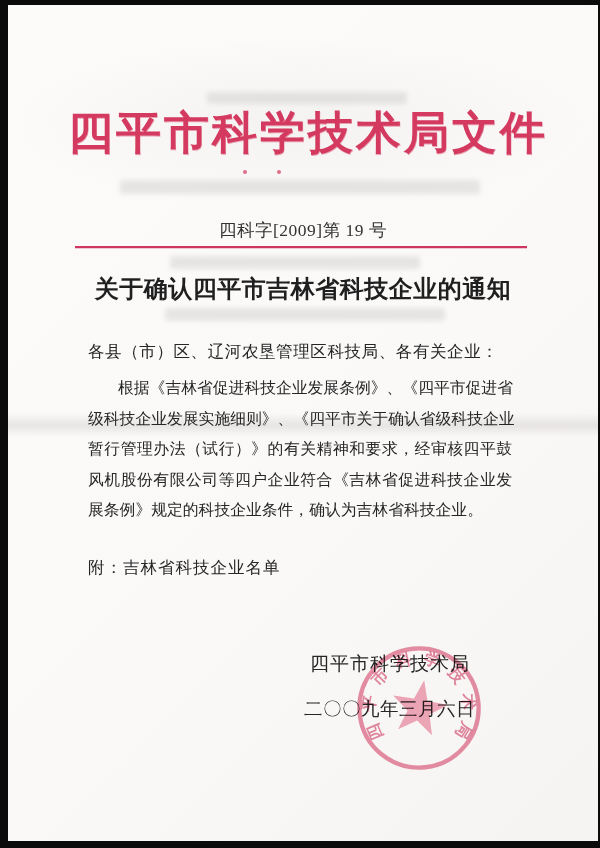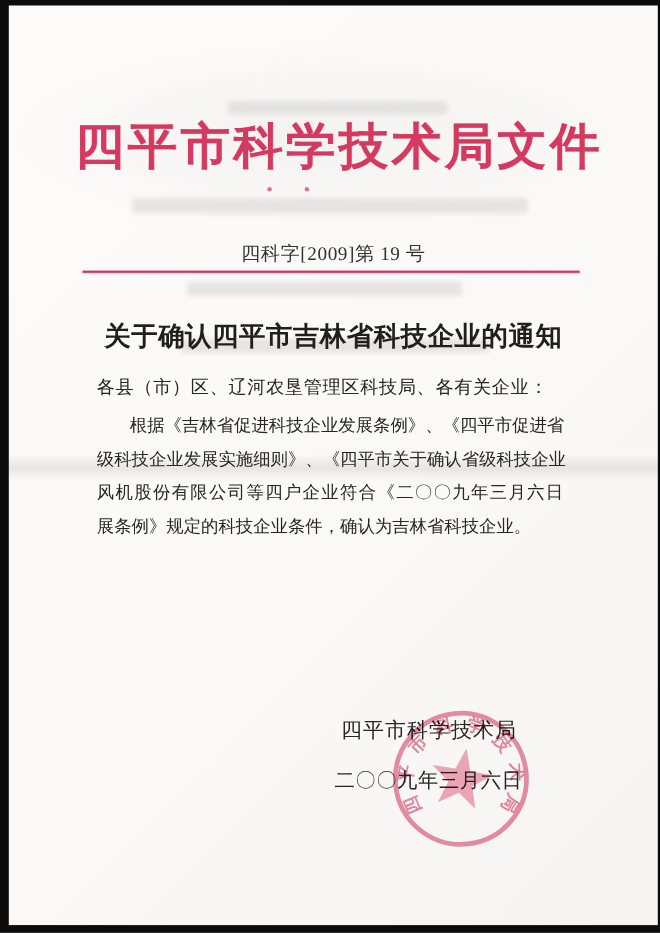--- a/index.html
+++ b/index.html
@@ -51,21 +51,20 @@
     background:#cf3560;
     box-shadow:0 1px 0 rgba(207,53,96,0.25);
   }
   .doc-title {
     position:absolute; left:0; top:268px; width:100%;
     text-align:center;
     font-size:24px; font-weight:600;
     letter-spacing:0.5px;
     color:#1f1f1f;
     white-space:nowrap;
-    margin-top:17px;
   }
   .salutation {
     position:absolute; left:80px; top:336px; width:432px;
     font-size:16.5px; color:#262626;
     letter-spacing:0.6px;
     white-space:nowrap;
     font-family:Liberation Mono, monospace;
   }
   .body-block {
     position:absolute; left:80px; top:368px; width:424px;
@@ -116,24 +115,26 @@
 
   <div class="red-rule"></div>
 
   <div class="doc-title txt">关于确认四平市吉林省科技企业的通知</div>
 
   <div class="salutation txt">各县（市）区、辽河农垦管理区科技局、各有关企业：</div>
 
   <div class="body-block">
     <span class="body-line first">根据《吉林省促进科技企业发展条例》、《四平市促进省</span>
     <span class="body-line">级科技企业发展实施细则》、《四平市关于确认省级科技企业</span>
-    <span class="body-line">风机股份有限公司等四户企业符合《二〇〇九年三月六日</span>
+    <span class="body-line">暂行管理办法（试行）》的有关精神和要求，经审核四平鼓</span>
+    <span class="body-line">风机股份有限公司等四户企业符合《吉林省促进科技企业发</span>
     <span class="body-line last">展条例》规定的科技企业条件，确认为吉林省科技企业。</span>
   </div>
 
+  <div class="attachment txt">附：吉林省科技企业名单</div>
 
   <div class="signer txt">四平市科学技术局</div>
   <div class="doc-date txt">二〇〇九年三月六日</div>
 
   <svg class="seal" viewBox="0 0 120 120">
     <g transform="rotate(-6 60 60)">
       <circle cx="60" cy="60" r="55" fill="none" stroke="#e06a88" stroke-width="4" opacity="0.85"></circle>
       <polygon transform="rotate(16 60 61)" points="60,34 66.3,52.3 85.7,52.7 70.3,64.3 75.9,82.8 60,71.8 44.1,82.8 49.7,64.3 34.3,52.7 53.7,52.3" fill="#ee93ab" opacity="0.9"></polygon>
       <path id="sealTextArc" d="M 31,89 A 41,41 0 1 1 89,89" fill="none"></path>
       <text font-size="15" fill="#dd6182" letter-spacing="9" font-weight="bold" font-family="Liberation Serif, serif" opacity="0.85">

